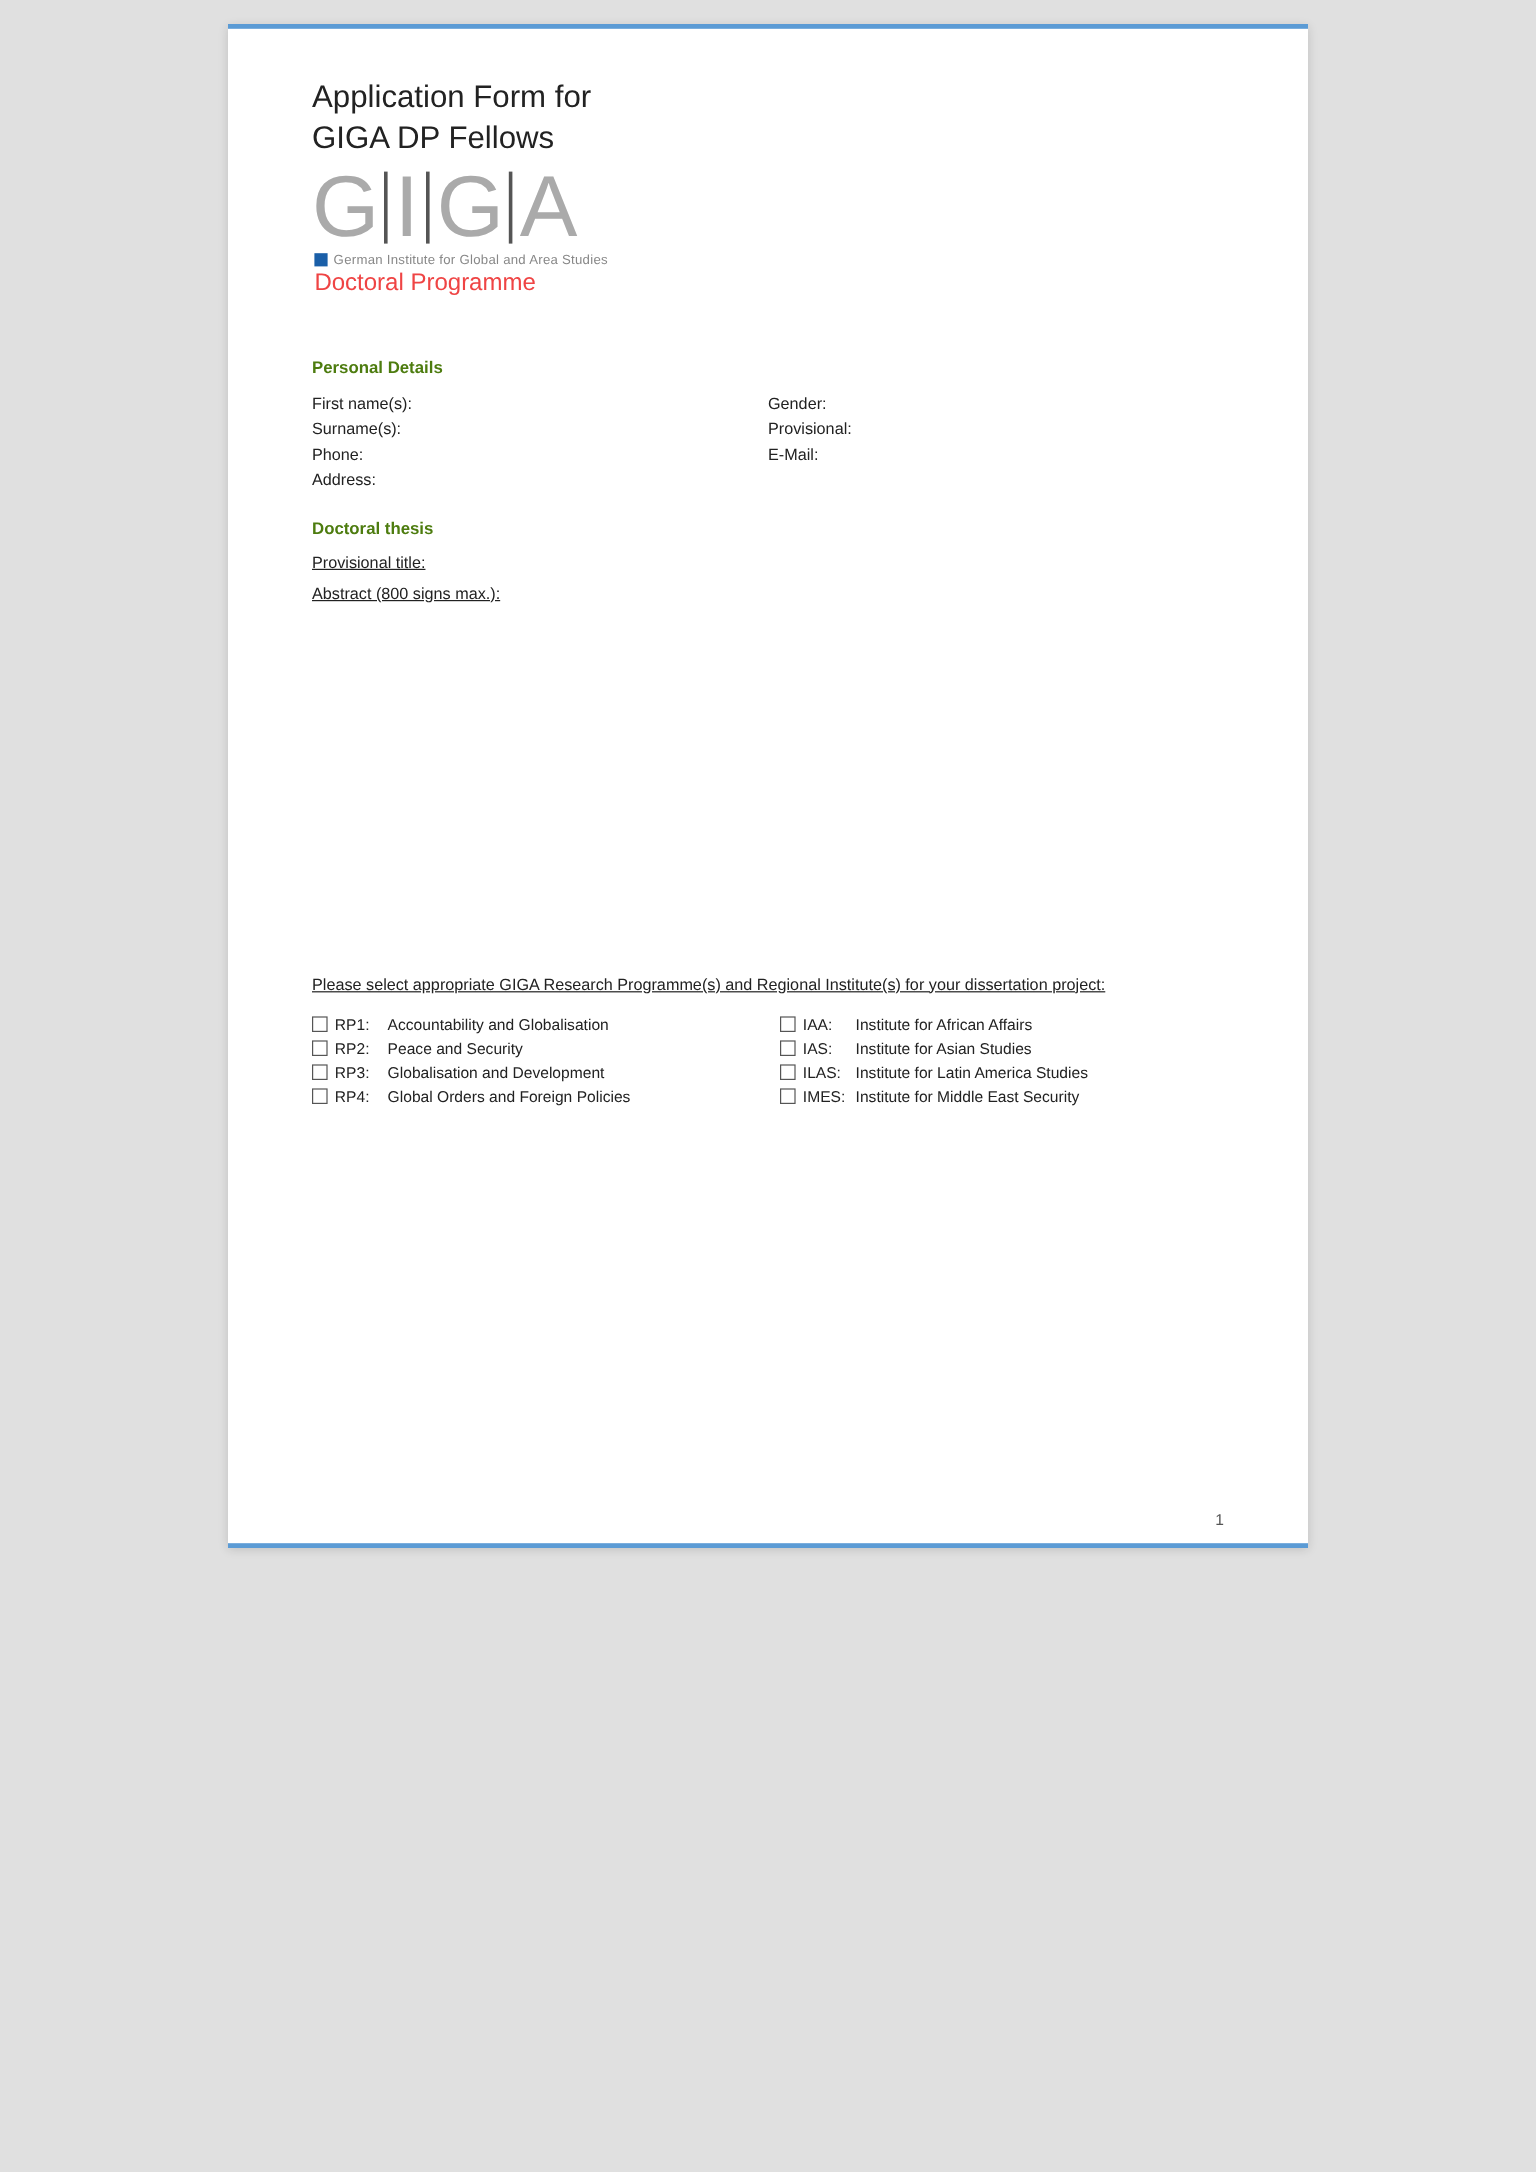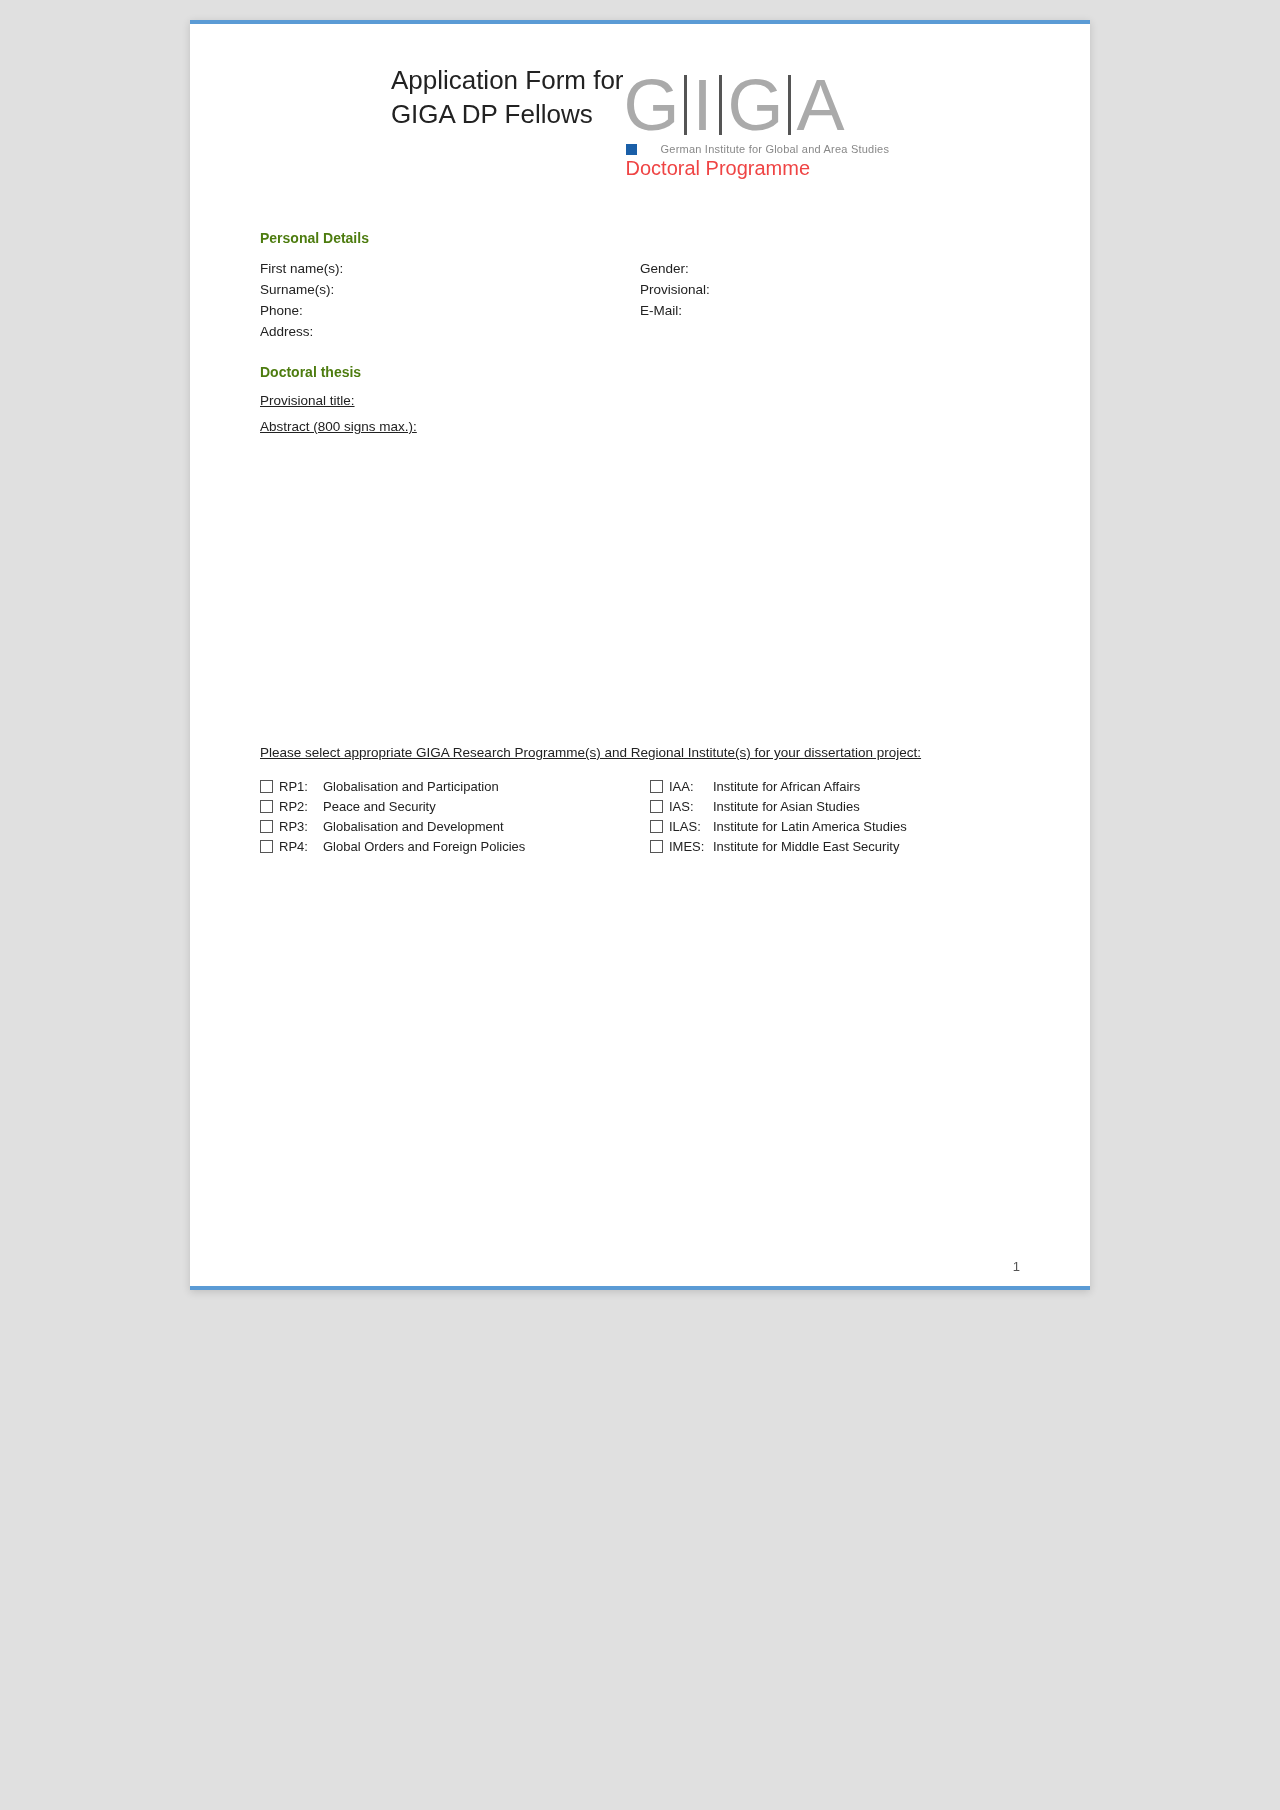--- a/index.html
+++ b/index.html
@@ -45,20 +45,21 @@
     .content {
       padding: 40px 70px 60px 70px;
     }
 
     
     .header {
       display: flex;
       justify-content: center;
       align-items: flex-start;
       margin-bottom: 50px;
+      flex-direction: column;
     }
 
     .header-title {
       font-size: 26px;
       font-weight: normal;
       color: #222;
       line-height: 1.3;
     }
 
     .logo-area {
@@ -144,21 +145,20 @@
       height: 11px;
       background: #1a5fa8;
       margin-right: 5px;
       flex-shrink: 0;
     }
 
     .logo-subtitle-text {
       font-size: 11px;
       color: #888;
       letter-spacing: 0.02em;
-      margin-left: 19px;
     }
 
     .logo-programme {
       font-size: 20px;
       color: #ef4444;
       margin-top: 2px;
       padding-left: 2px;
     }
 
     
@@ -320,21 +320,21 @@
 
     <div class="research-section">
       <div class="research-intro">Please select appropriate GIGA Research Programme(s) and Regional Institute(s) for your dissertation project:</div>
 
       <div class="checkboxes-grid">
 
         <div>
           <div class="checkbox-row">
             <div class="checkbox-box"></div>
             <span class="checkbox-code">RP1:</span>
-            <span class="checkbox-label">Globalisation and Participation</span>
+            <span class="checkbox-label">Accountability and Globalisation</span>
           </div>
           <div class="checkbox-row" style="margin-top:5px">
             <div class="checkbox-box"></div>
             <span class="checkbox-code">RP2:</span>
             <span class="checkbox-label">Peace and Security</span>
           </div>
           <div class="checkbox-row" style="margin-top:5px">
             <div class="checkbox-box"></div>
             <span class="checkbox-code">RP3:</span>
             <span class="checkbox-label">Globalisation and Development</span>

